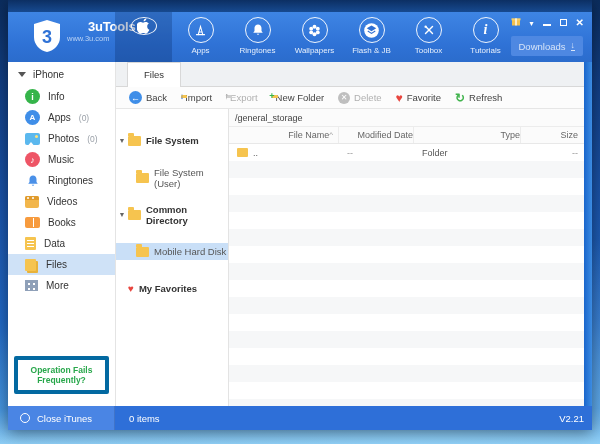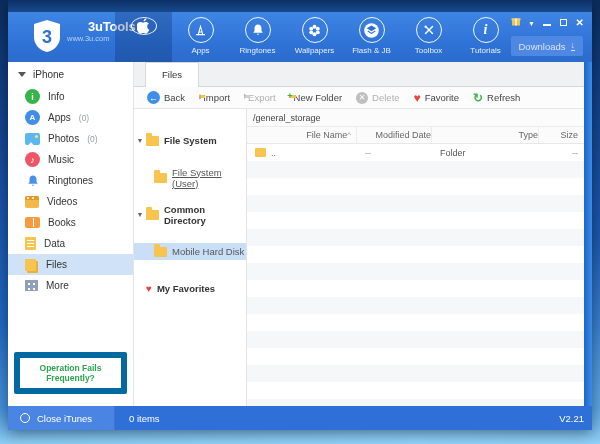--- a/index.html
+++ b/index.html
@@ -36,21 +36,21 @@
   .wx { color:#fff; font-size:10px; font-weight:bold; line-height:10px; }
   .downloads { position:absolute; right:9px; top:24px; height:20px; background:#4e88e2;
     border:none; border-radius:2px; color:#d6e4f8; font-size:9.5px; padding:6px 8px;
     display:flex; align-items:center; gap:5px; cursor:pointer; font-family:inherit; }
   .dlic { color:#d6e4f8; font-size:9px; border-bottom:1px solid #d6e4f8; line-height:9px; }
   
   .main { position:absolute; top:62px; left:0; right:0; bottom:24px; display:flex; background:#fff; }
   .aero-right { position:absolute; right:0; top:0; bottom:0; width:8px;
     background:linear-gradient(90deg,#1a66cc,#3c8ce2); }
   
-  .sidebar { width:126px; background:#fff; border-right:1px solid #e4e4e4; position:relative; }
+  .sidebar { width:108px; background:#fff; border-right:1px solid #e4e4e4; position:relative; }
   .device-row { height:24px; display:flex; align-items:center; padding-left:10px; gap:7px;
     font-size:10px; color:#333; cursor:pointer; }
   .tri { width:0; height:0; border-left:4px solid transparent; border-right:4px solid transparent;
     border-top:5px solid #555; display:inline-block; }
   .side-item { height:21px; display:flex; align-items:center; padding-left:17px; gap:8px;
     font-size:10px; color:#333; cursor:pointer; }
   .side-item.active { background:#cfe2f7; }
   .side-count { color:#9aa0a8; font-size:8.5px; }
   .sic { width:15px; height:15px; display:inline-flex; align-items:center; justify-content:center; flex:none; }
   .cir { border-radius:50%; color:#fff; font-weight:bold; font-size:9px; }
@@ -69,21 +69,21 @@
   .docic { width:11px; height:13px; background:#f6c44f; border-radius:1px; position:relative; }
   .docic::after { content:""; position:absolute; left:2px; right:2px; top:3px; height:7px;
     background:repeating-linear-gradient(180deg,#fff 0 1px,transparent 1px 3px); }
   .filesic { width:11px; height:12px; background:#f6c44f; border-radius:1px; position:relative;
     box-shadow:2px 2px 0 #e8b23a; margin-right:2px; }
   .moreic { width:13px; height:11px;
     background:
       repeating-linear-gradient(90deg,#8fa0b8 0 3px,transparent 3px 5px),
       repeating-linear-gradient(180deg,#8fa0b8 0 3px,transparent 3px 5px);
   }
-  .op-fails { position:absolute; left:6px; right:6px; bottom:12px; border:6px solid #0369a1;
+  .op-fails { position:absolute; left:6px; right:6px; bottom:12px; border:4px solid #0369a1;
     background:#fff; color:#28a74b; font-size:8.5px; font-weight:bold; text-align:center;
     padding:5px 1px; cursor:pointer; border-radius:2px; }
   
   .content { flex:1; display:flex; flex-direction:column; position:relative; }
   .tabbar { height:25px; background:#eff1f3; border-bottom:1px solid #d8d8d8; display:flex; align-items:flex-end; }
   .tab { height:25px; line-height:24px; background:#fff; border:1px solid #d8d8d8; border-bottom:none;
     margin-left:11px; padding:0 16px; font-size:9.5px; color:#333; position:relative; top:1px; cursor:pointer; }
   .toolbar { height:22px; background:#fcfcfc; border-bottom:1px solid #e6e6e6;
     display:flex; align-items:center; padding-left:13px; gap:14px; }
   .tbtn { display:flex; align-items:center; gap:4px; font-size:9.5px; color:#444; cursor:pointer; }
@@ -374,21 +374,21 @@
         </div>
       <div class="content-body">
         <div class="tree" id="tree">
             <div class="tree-row bold" style="padding-left: 0px;">
               <span class="tcaret">▼</span>
               <span style="display: inline-flex; align-items: center;">
                 <span class="fic"></span>
               </span>
               <span>File System</span>
             </div>
-            <div class="tree-row" style="padding-left: 8px; text-decoration: underline;">
+            <div class="tree-row" style="padding-left: 8px;">
               <span class="tcaret"></span>
               <span style="display: inline-flex; align-items: center;">
                 <span class="fic"></span>
               </span>
               <span>File System (User)</span>
             </div>
             <div class="tree-row bold" style="padding-left: 0px;">
               <span class="tcaret">▼</span>
               <span style="display: inline-flex; align-items: center;">
                 <span class="fic"></span>

